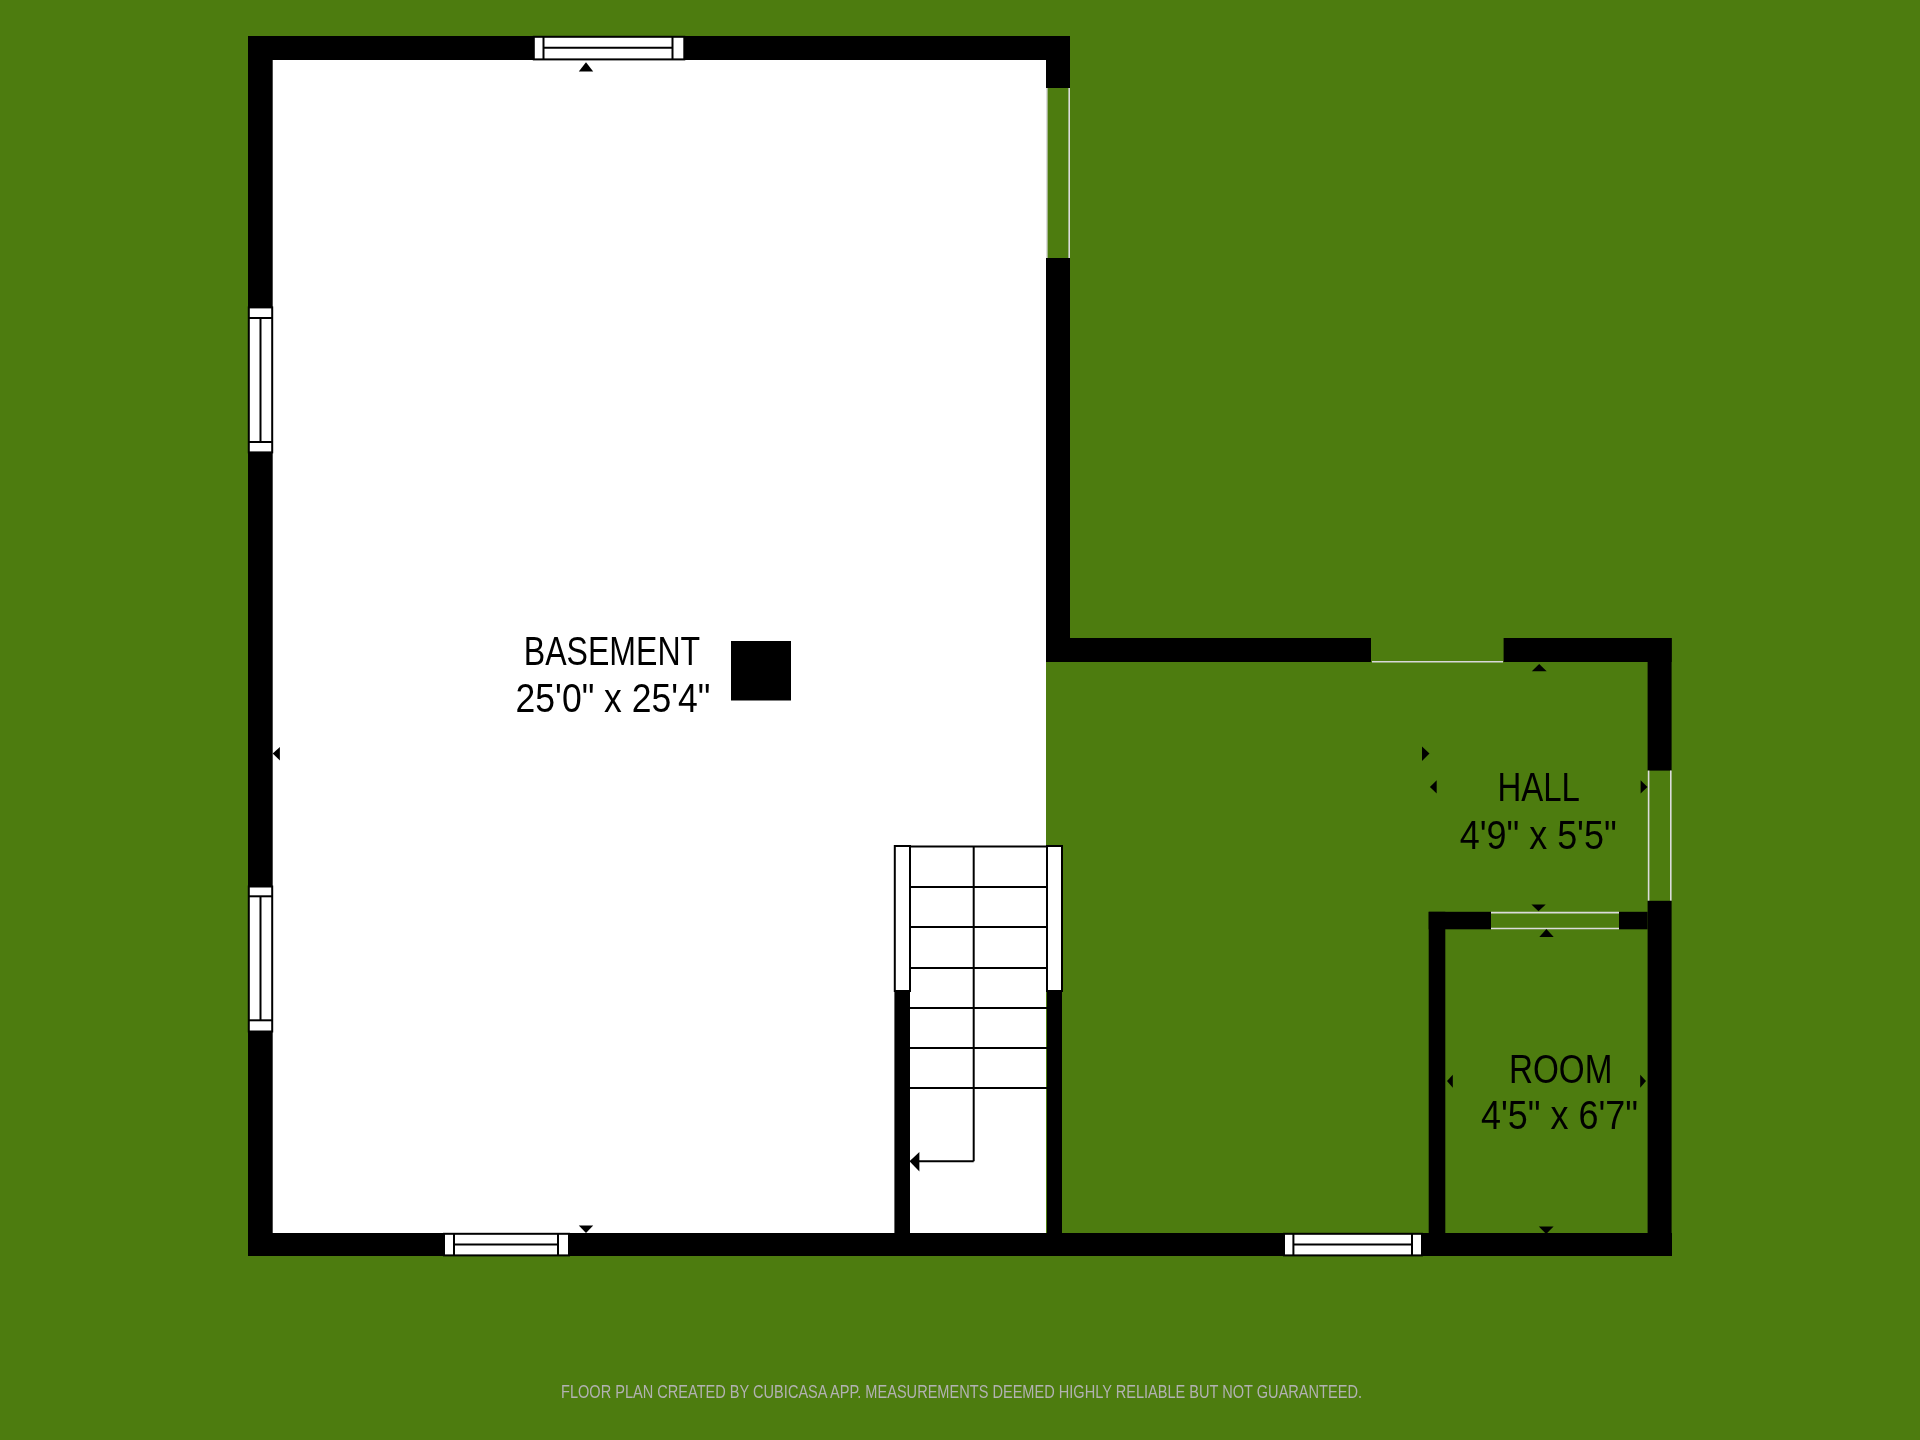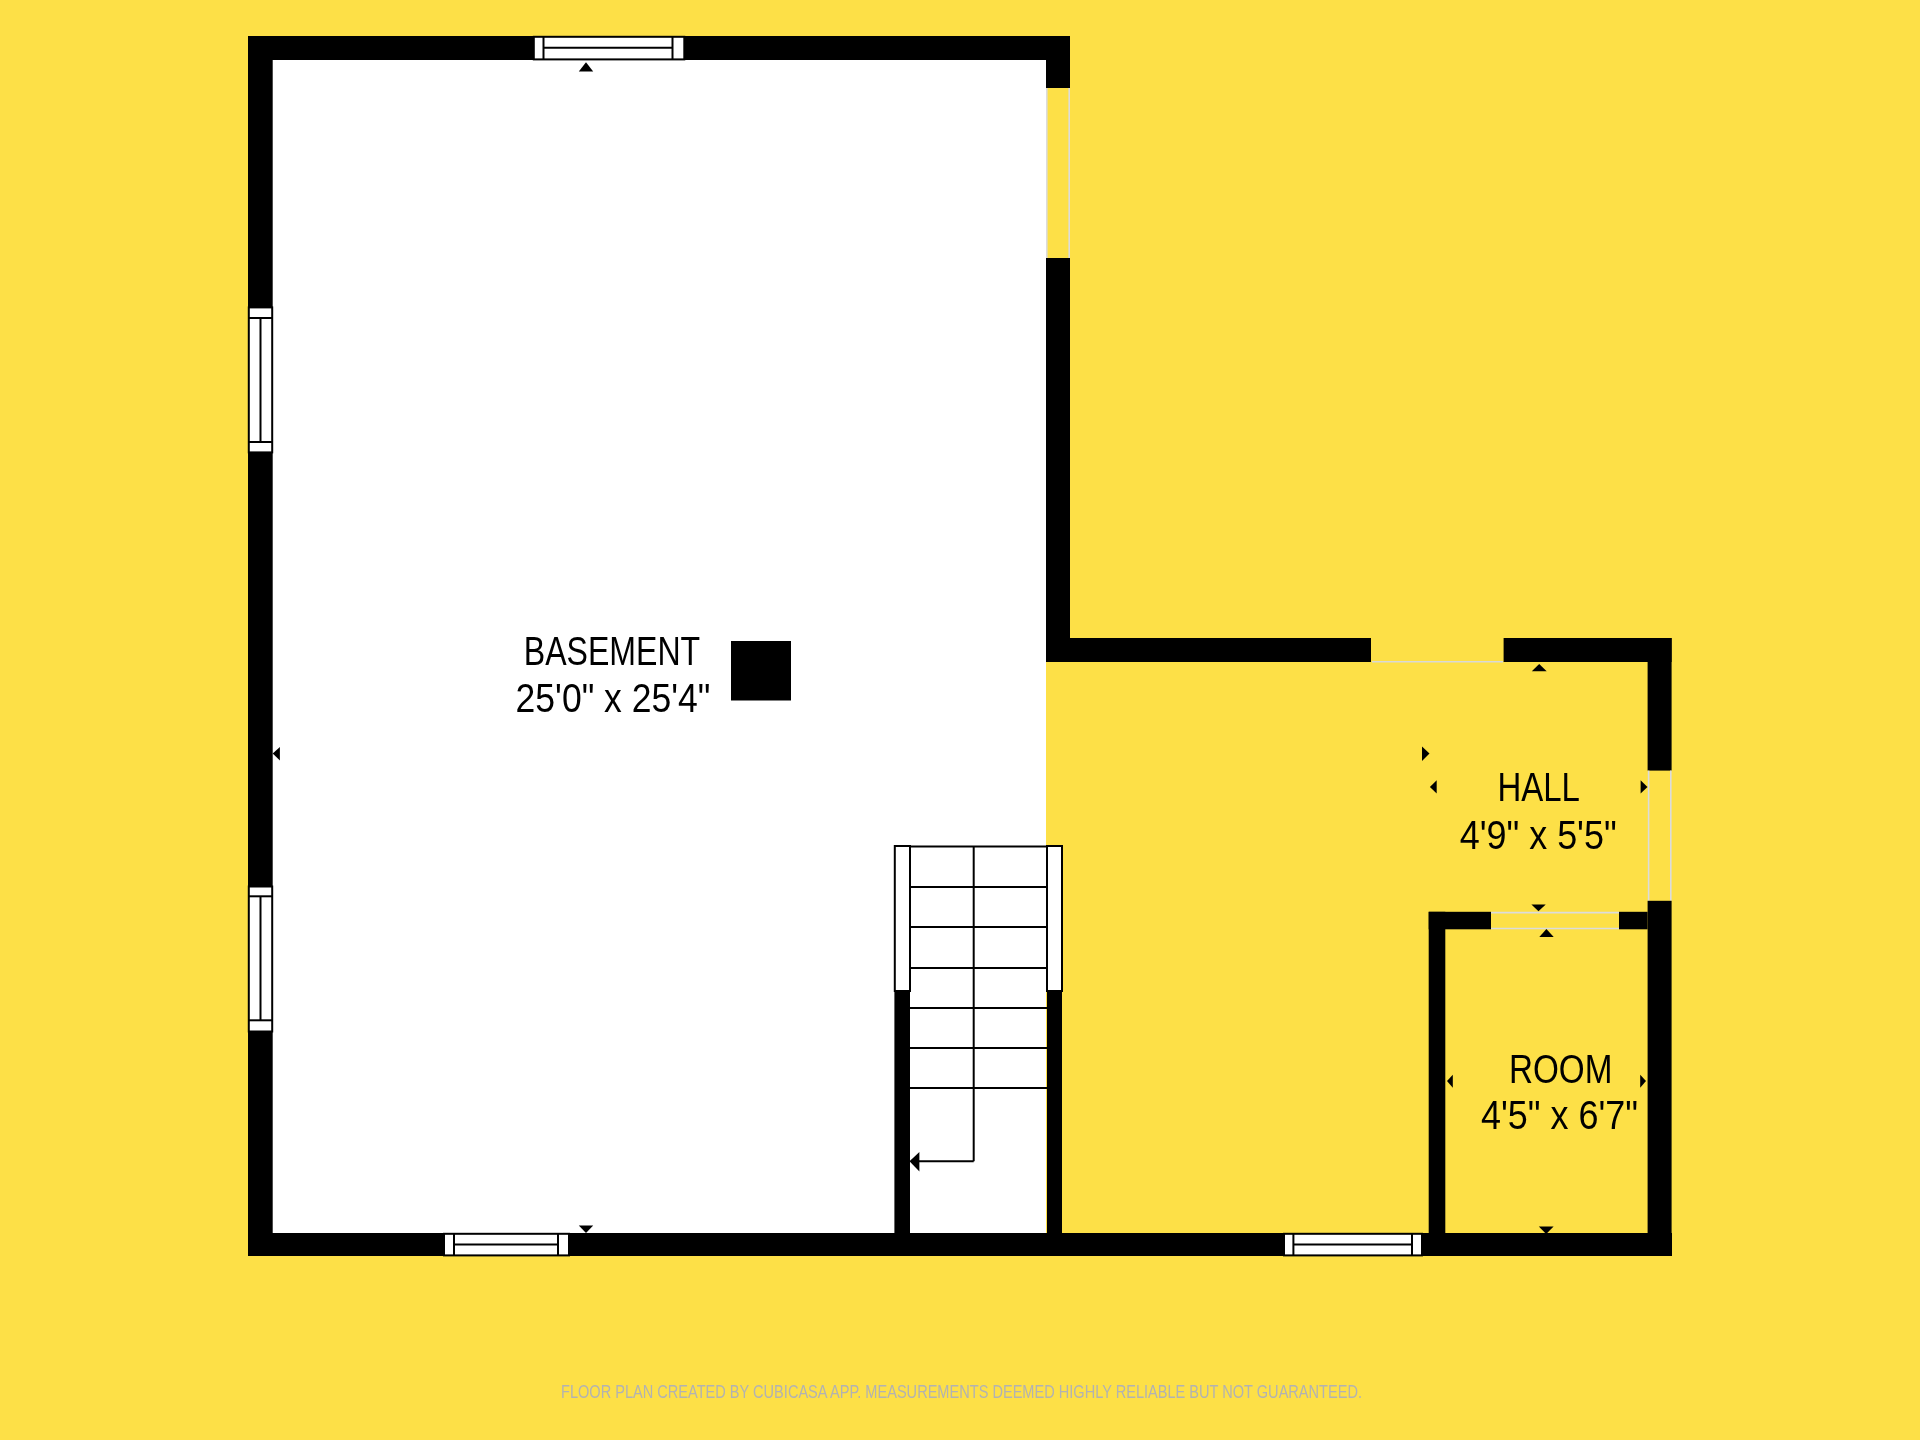--- a/index.html
+++ b/index.html
@@ -1,16 +1,16 @@
 <!DOCTYPE html>
 <html><head>
 <meta charset="utf-8">
 <style>
   html,body{margin:0;padding:0;background:#ffffff;}
-  #page{position:relative;width:1920px;height:1440px;background:#fde047;overflow:hidden;
+  #page{position:relative;width:1920px;height:1440px;background:#4d7c0f;overflow:hidden;
         font-family:"Liberation Sans", sans-serif;}
   svg text{font-family:"Liberation Sans", sans-serif;}
 </style>
 </head>
 <body>
 <div id="page">
 <svg width="1920" height="1440" viewBox="0 0 1920 1440" xmlns="http://www.w3.org/2000/svg">
 
   <g>
         <rect x="272" y="60" width="774" height="1173" fill="#ffffff"></rect>

